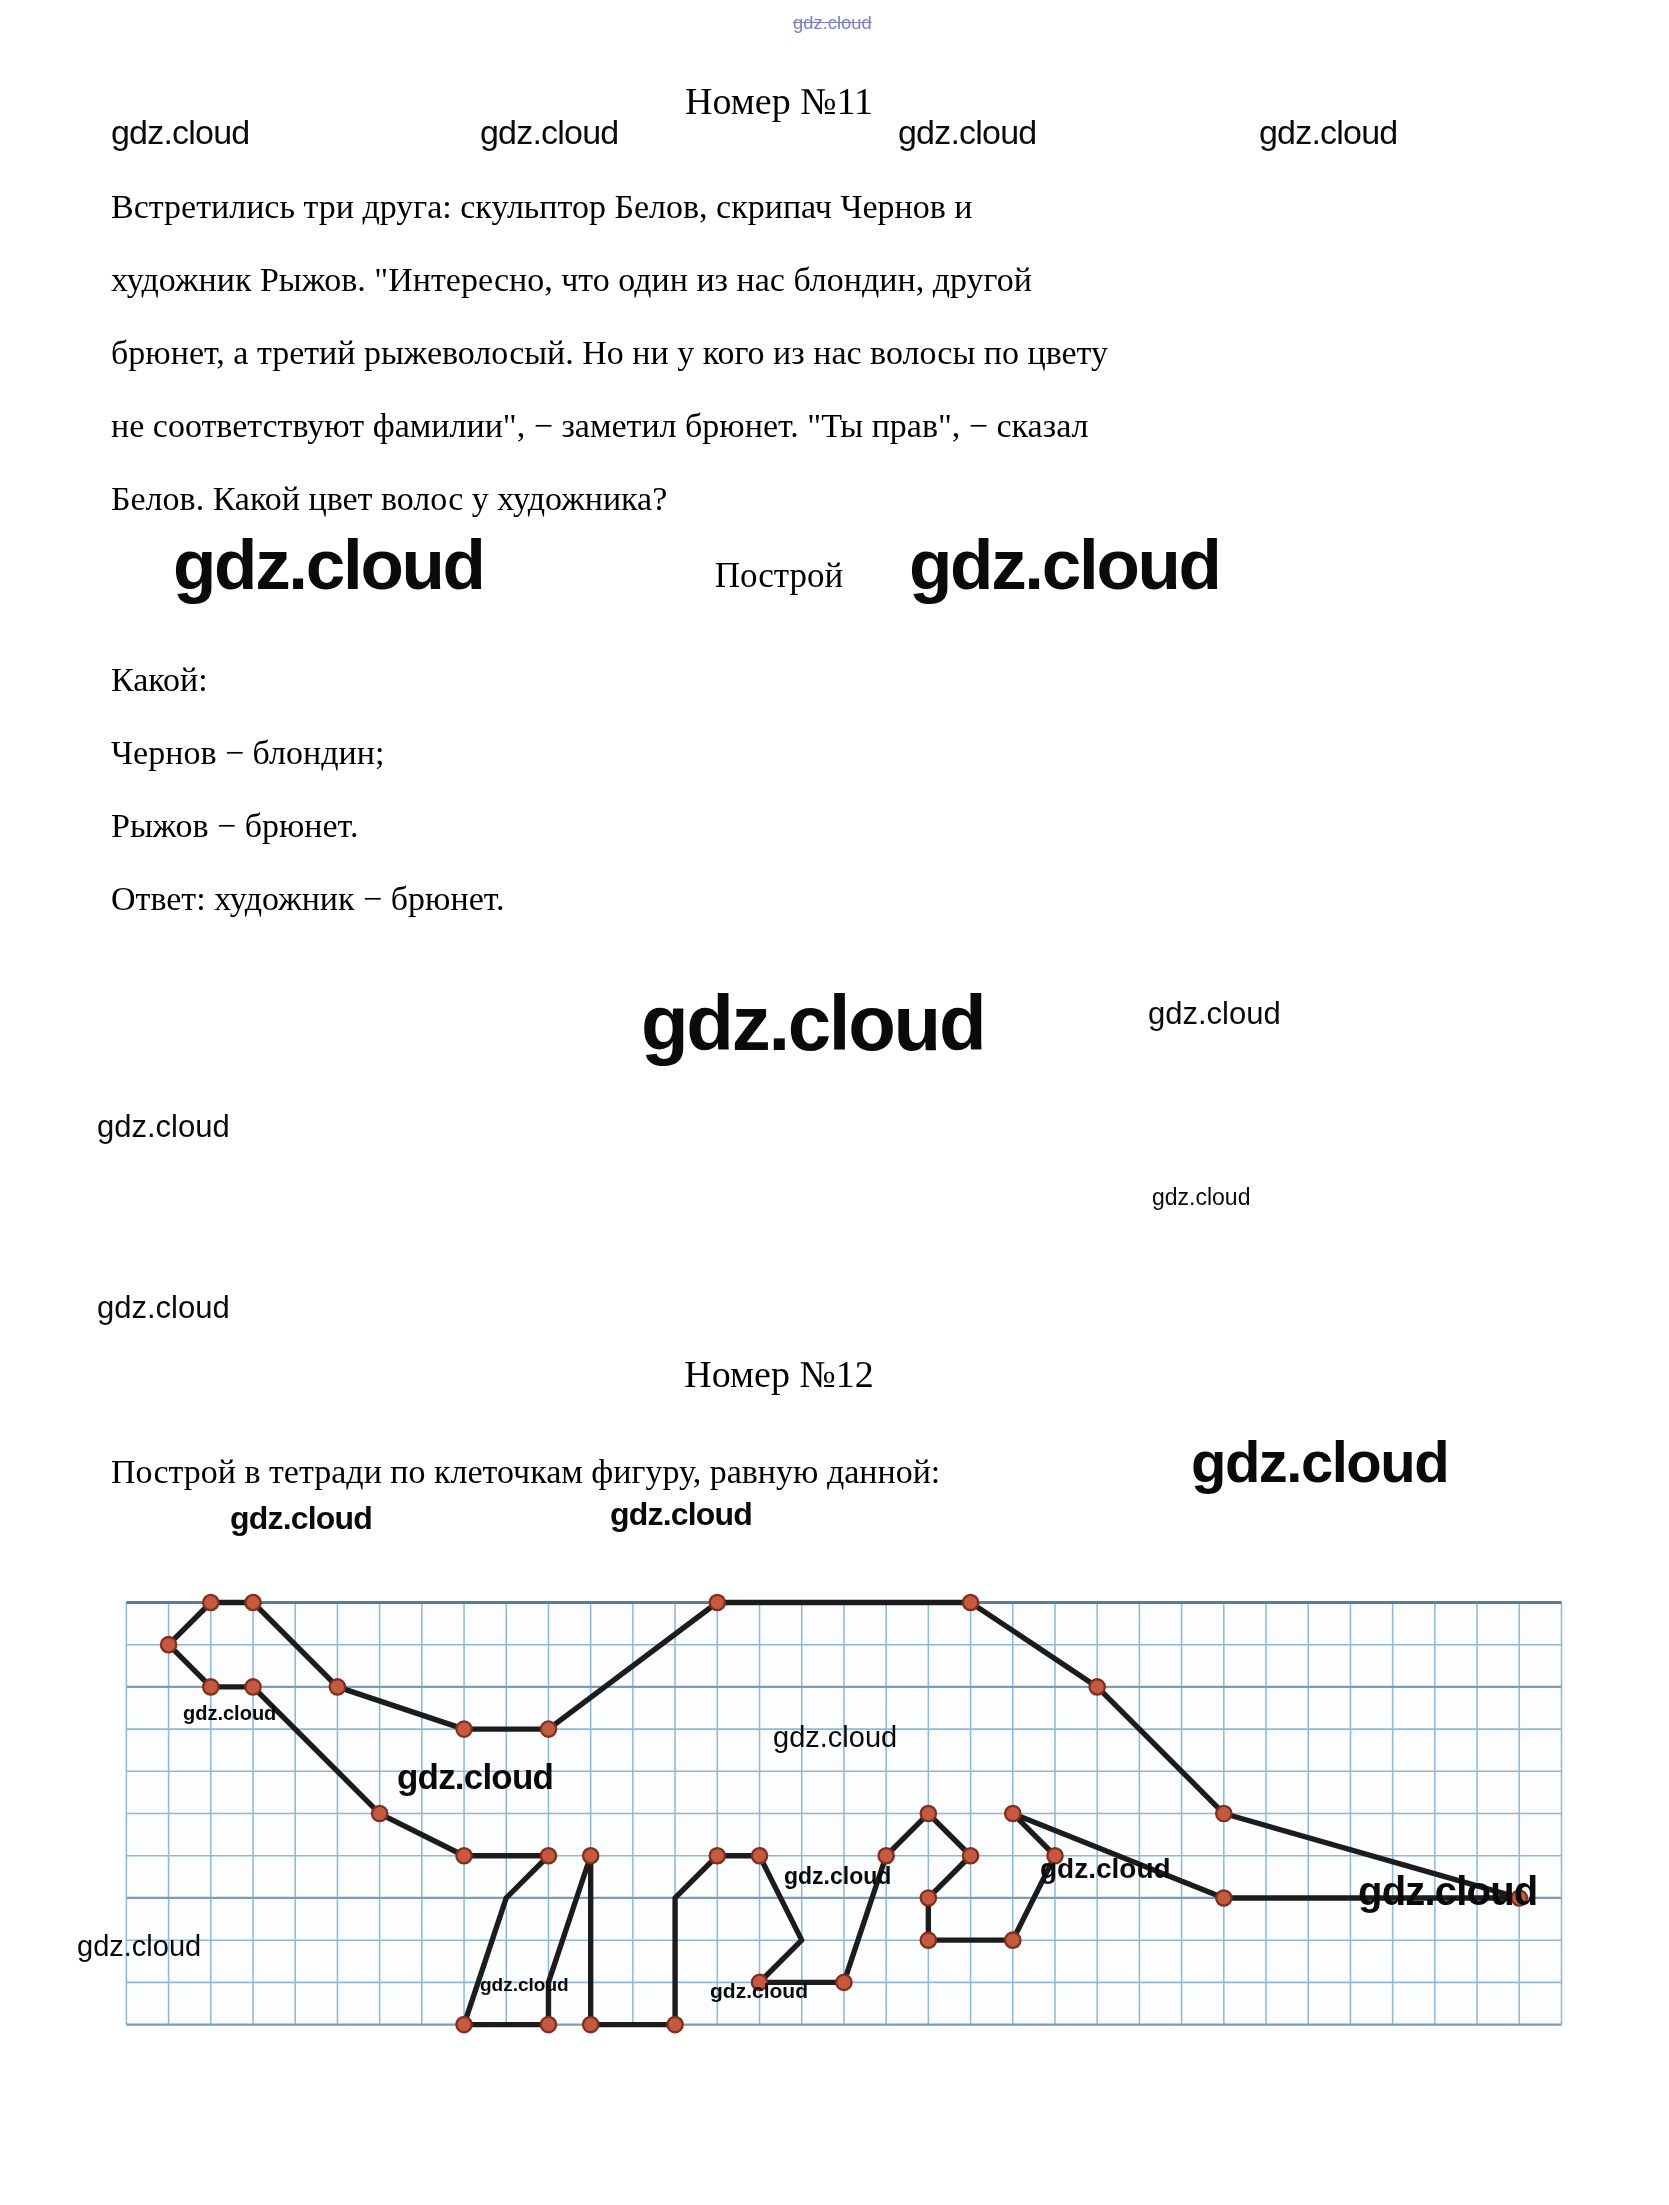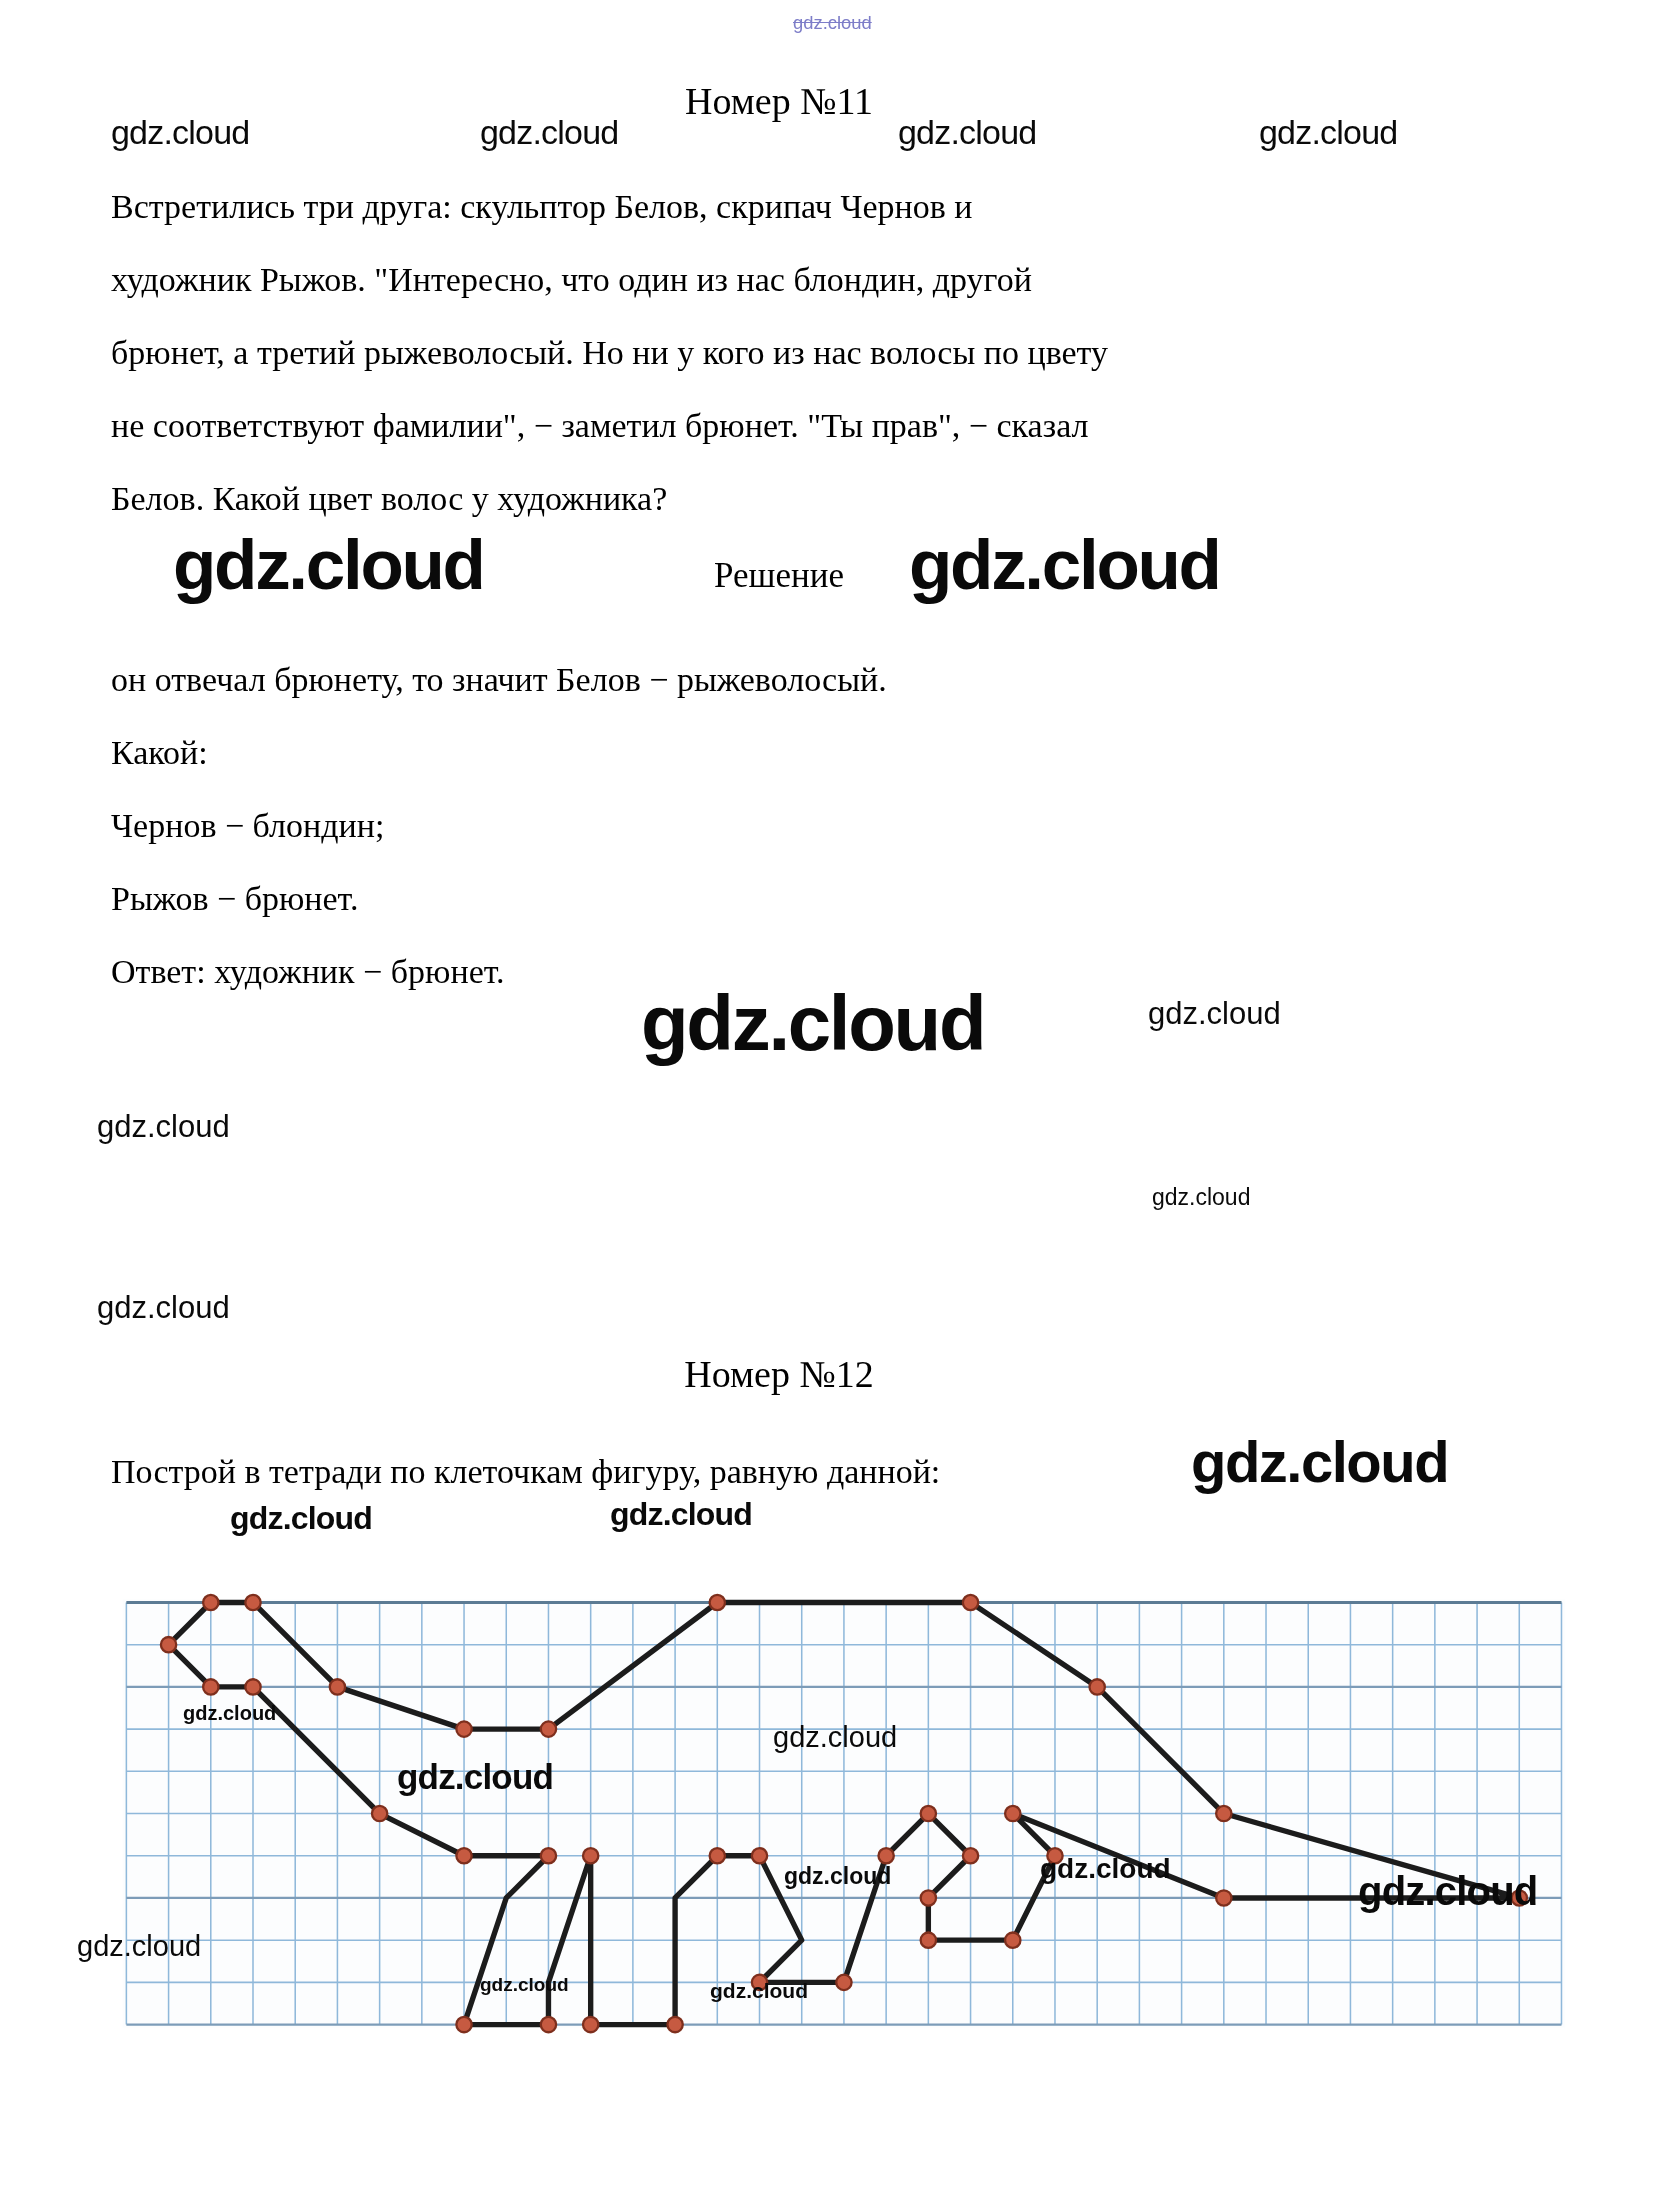--- a/index.html
+++ b/index.html
@@ -22,24 +22,23 @@
   <h1 class="title" style="margin: 0px; font-weight: normal; top: 79px;">Номер №11</h1>
 
   <div class="paragraph" style="left: 111px; top: 170px;">
       <div class="line">Встретились три друга: скульптор Белов, скрипач Чернов и</div>
       <div class="line">художник Рыжов. "Интересно, что один из нас блондин, другой</div>
       <div class="line">брюнет, а третий рыжеволосый. Но ни у кого из нас волосы по цвету</div>
       <div class="line">не соответствуют фамилии", − заметил брюнет. "Ты прав", − сказал</div>
       <div class="line">Белов. Какой цвет волос у художника?</div>
     </div>
 
-  <div class="title" style="font-size: 35px; top: 556px;">Решение</div>
+  <div class="title" style="font-size: 35px; top: 556px;">Построй</div>
 
   <div class="paragraph" style="left: 111px; top: 643px;">
-      <div class="line">он отвечал брюнету, то значит Белов − рыжеволосый.</div>
       <div class="line">Какой:</div>
       <div class="line">Чернов − блондин;</div>
       <div class="line">Рыжов − брюнет.</div>
       <div class="line">Ответ: художник − брюнет.</div>
     </div>
 
   <h1 class="title" style="margin: 0px; font-weight: normal; top: 1352px;">Номер №12</h1>
 
   <div class="paragraph" style="line-height: 46px; left: 111px; top: 1449px; text-align: center;"><span class="line">Построй в тетради по клеточкам фигуру, равную данной:</span></div>
 

